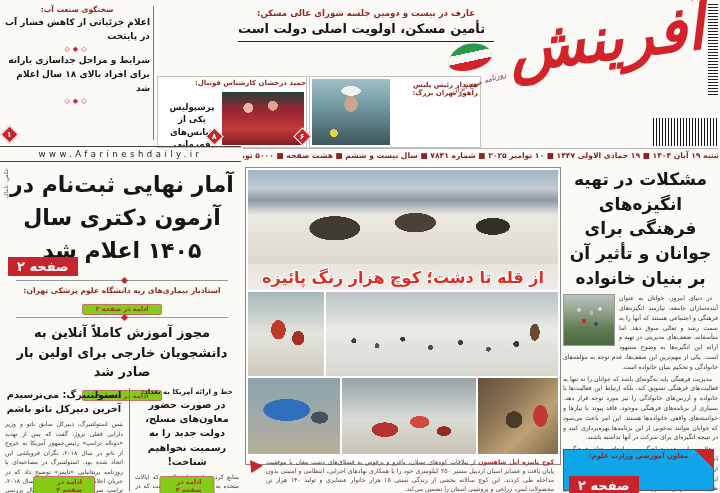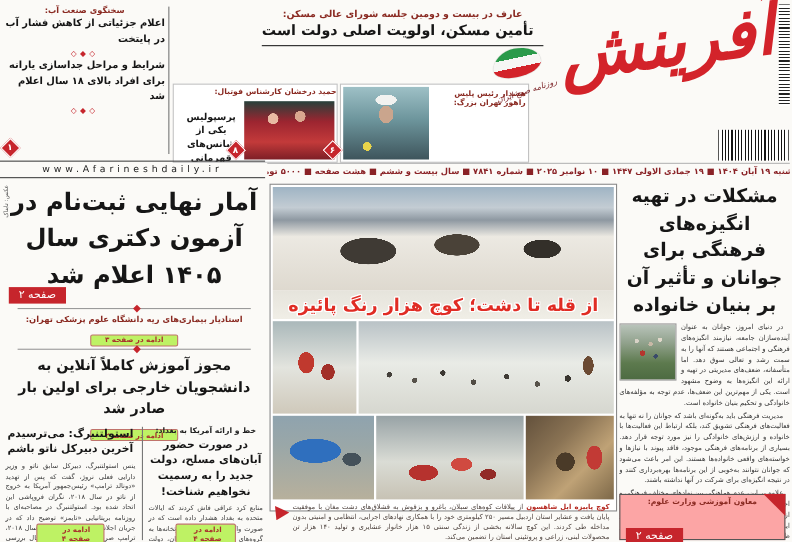--- a/index.html
+++ b/index.html
@@ -50,24 +50,24 @@
                  display:flex;align-items:center;justify-content:center;direction:ltr;
                  font-size:8.5px;font-weight:normal;letter-spacing:3.5px;color:#222;}
   #dateline{left:243px;top:148px;width:475px;height:13px;border-top:1px solid #b5b5b5;
             display:flex;align-items:center;justify-content:center;
             font-size:7.6px;font-weight:bold;color:#8a2226;white-space:nowrap;overflow:hidden;}
 
   
   #left-col{left:2px;top:164px;width:240px;height:329px;}
   #lead-box{position:relative;height:114px;}
   #lead-title{font-size:22px;font-weight:bold;line-height:1.5;text-align:center;padding-top:4px;letter-spacing:-0.5px;}
-  .tag-solid{background:#c6252c;color:#fff;font-size:10px;font-weight:normal;padding:1.5px 9px;line-height:1.2;}
+  .tag-solid{background:#c6252c;color:#fff;font-size:13px;font-weight:bold;padding:1.5px 9px;line-height:1.2;}
   .sep{position:relative;border-top:1px solid #9a9a9a;margin:2px 14px;}
   .sep .dia{position:absolute;left:50%;top:-3px;width:5px;height:5px;background:#c6252c;transform:rotate(45deg);}
-  .tag-line{display:inline-block;border:1px solid #c0736b;background:#bef264;color:#a8312c;
+  .tag-line{display:inline-block;border:1px solid #c0736b;background:#84cc16;color:#a8312c;
             font-size:6.5px;font-weight:bold;padding:0.5px 12px;border-radius:2px;}
   #cold-item{padding-top:3px;}
   #cold-item .kicker{font-size:7.6px;text-align:center;}
   #cold-title{font-size:14.5px;font-weight:bold;text-align:center;line-height:1.35;}
   #online-title{font-size:13px;font-weight:bold;text-align:center;line-height:1.5;padding-top:3px;}
   #bottom-row{position:absolute;left:0;top:222px;width:240px;height:107px;}
   .news-cell{position:absolute;top:0;height:107px;overflow:hidden;}
   #nato-cell{left:0;width:124px;}
   #iraq-cell{left:130px;width:110px;}
   .cell-kicker{font-size:7px;font-weight:bold;text-align:center;color:#222;padding-top:2px;}
@@ -131,21 +131,21 @@
                 text-align:justify;color:#333;}
   #culture-body p{margin:0 0 2px 0;text-indent:6px;}
   #crowd-photo{float:left;width:50px;height:50px;margin:1px 4px 2px 0;border:1px solid #999;
       background:
       radial-gradient(circle 2px at 30% 30%, #d8d2c6 98%, transparent),
       radial-gradient(circle 2px at 55% 36%, #c8b8a6 98%, transparent),
       radial-gradient(circle 2px at 72% 28%, #e0d8ca 98%, transparent),
       radial-gradient(circle 2.5px at 40% 52%, #b5352e 98%, transparent),
       radial-gradient(circle 2px at 64% 58%, #3a4a6a 98%, transparent),
       linear-gradient(180deg,#b9c4bb 0%,#8fa08a 35%,#5d7a4e 70%,#4d6b42 100%);}
-  #student-box{position:absolute;left:0;top:282px;width:149px;height:40px;border:1px solid #555;background:#fca5a5;}
+  #student-box{position:absolute;left:0;top:282px;width:149px;height:40px;border:1px solid #555;background:#0ea5e9;}
   #student-corner{position:absolute;top:-1px;right:-1px;width:0;height:0;
                   border-top:20px solid #c6252c;border-left:20px solid transparent;}
   #student-box .kicker{font-size:7px;text-align:center;padding-top:2px;}
   #student-title{font-size:13px;font-weight:bold;text-align:center;line-height:1.2;padding-top:1px;margin-top:40px;}
   #student-tag{position:absolute;left:5px;bottom:-5px;}
 </style>
 </head>
 <body>
 
 <div id="page">
@@ -230,21 +230,21 @@
 
     <div id="bottom-row">
       <div class="news-cell" id="nato-cell">
         <div class="cell-title">استولتنبرگ: می‌ترسیدم آخرین دبیرکل ناتو باشم</div>
         <div class="cell-body">ینس استولتنبرگ، دبیرکل سابق ناتو و وزیر دارایی فعلی نروژ، گفت که پس از تهدید «دونالد ترامپ» رئیس‌جمهور آمریکا به خروج از ناتو در سال ۲۰۱۸، نگران فروپاشی این اتحاد شده بود. استولتنبرگ در مصاحبه‌ای با روزنامه بریتانیایی «تایمز» توضیح داد که در جریان اجلاس سران این ائتلاف در سال ۲۰۱۸، ترامپ صریحاً اعلام کرد که در حال بررسی خروج از ناتو است.</div>
         <span class="tag-line cell-tag">ادامه در صفحه ۴</span>
       </div>
       <div class="vline" style="left:127px;top:2px;height:103px;"></div>
       <div class="news-cell" id="iraq-cell">
         <div class="cell-kicker">خط و ارائه آمریکا به بغداد:</div>
-        <div class="cell-title">در صورت حضور آبان‌های مسلح، دولت جدید را به رسمیت نخواهیم شناخت!</div>
+        <div class="cell-title">در صورت حضور معاون‌های مسلح، دولت جدید را به رسمیت نخواهیم شناخت!</div>
         <div class="cell-body">منابع کرد عراقی فاش کردند که ایالات متحده به بغداد هشدار داده است که در صورت واگذاری هر یک از وزارتخانه‌ها به گروه‌های مسلح وابسته به ایران، دولت جدید عراق به رسمیت شناخته نخواهد شد.</div>
         <span class="tag-line cell-tag">ادامه در صفحه ۴</span>
       </div>
     </div>
   </div>
 
   <div class="abs" id="photo-block">
     <div class="ph" id="ph-main"></div>
     <div id="banner">
       <span>از قله تا دشت؛ کوچ هزار رنگ پائیزه</span>

